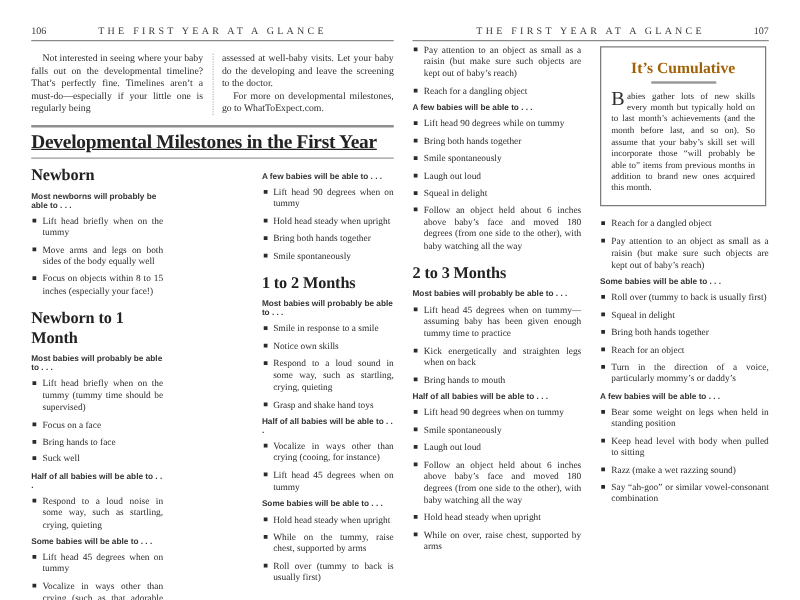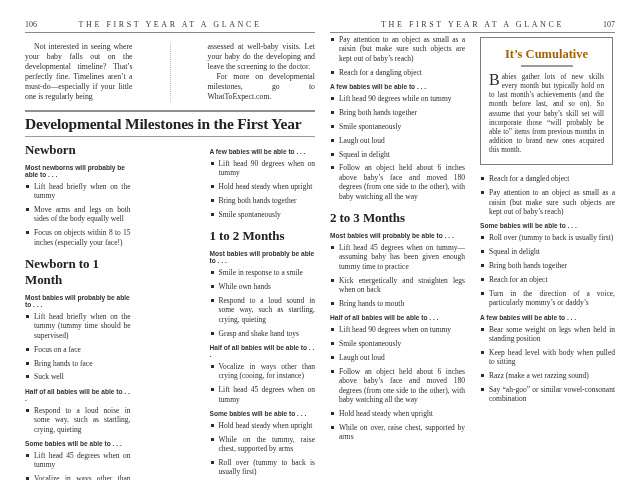--- a/index.html
+++ b/index.html
@@ -11,29 +11,29 @@
   .page{position:absolute;top:20px;}
   .page-left{left:25px;width:290px;}
   .page-right{left:330px;width:285px;}
 
   .running-head{display:grid;grid-template-columns:34px 1fr 34px;align-items:baseline;}
   .head-title{text-align:center;font-size:8px;letter-spacing:2.6px;color:#3a3a3a;white-space:nowrap;}
   .folio{font-size:8px;color:#3a3a3a;}
   .folio-right{text-align:right;}
   .head-rule{border-top:1px solid #8a8a8a;margin-top:3px;}
 
-  .intro{display:flex;margin-top:9px;font-size:7.8px;line-height:1.28;text-align:justify;gap:30px;}
+  .intro{display:flex;margin-top:9px;font-size:7.8px;line-height:1.28;text-align:justify;}
   .intro .icol{flex:1;min-width:0;}
   .vdiv{border-left:1px dotted #bcbcbc;margin:1px 7px 0 7px;}
   p.para{margin:0;}
   p.indent{text-indent:9px;}
 
   .main-block{margin-top:8px;}
   .thick-rule{border-top:2.5px solid #8f8f8f;}
-  h1.main-heading{font-size:15.5px;font-weight:bold;letter-spacing:-0.2px;margin:3px 0 3px 0;color:#222;}
+  h1.main-heading{font-size:15.5px;font-weight:bold;letter-spacing:-0.2px;margin:3px 0 3px 0;color:#222;text-decoration:underline;}
   .thin-rule{border-top:1px solid #9a9a9a;}
 
   .cols{display:flex;align-items:flex-start;}
   .cols-milestones{margin-top:5px;gap:32px;}
   .cols-rightpage{margin-top:2px;}
   .col{flex:1;min-width:0;}
 
   h2.h{font-size:13px;font-weight:bold;margin:9px 0 4px 0;color:#222;letter-spacing:-0.1px;}
   .col > h2.h:first-child, .blocks > h2.h:first-child{margin-top:0;}
   .lead{font-family:"Liberation Sans", sans-serif;font-weight:bold;font-size:6.6px;margin:6px 0 4px 0;color:#333;}
@@ -97,21 +97,21 @@
     <div class="vdiv"></div>
     <div class="col blocks">
         <div class="lead">A few babies will be able to . . .</div>
         <div class="b">Lift head 90 degrees when on tummy</div>
         <div class="b">Hold head steady when upright</div>
         <div class="b">Bring both hands together</div>
         <div class="b">Smile spontaneously</div>
         <h2 class="h">1 to 2 Months</h2>
         <div class="lead">Most babies will probably be able to . . .</div>
         <div class="b">Smile in response to a smile</div>
-        <div class="b">While own hands</div>
+        <div class="b">Notice own skills</div>
         <div class="b">Respond to a loud sound in some way, such as startling, crying, quieting</div>
         <div class="b">Grasp and shake hand toys</div>
         <div class="lead">Half of all babies will be able to . . .</div>
         <div class="b">Vocalize in ways other than crying (cooing, for instance)</div>
         <div class="b">Lift head 45 degrees when on tummy</div>
         <div class="lead">Some babies will be able to . . .</div>
         <div class="b">Hold head steady when upright</div>
         <div class="b">While on the tummy, raise chest, supported by arms</div>
         <div class="b">Roll over (tummy to back is usually first)</div>
       </div>

